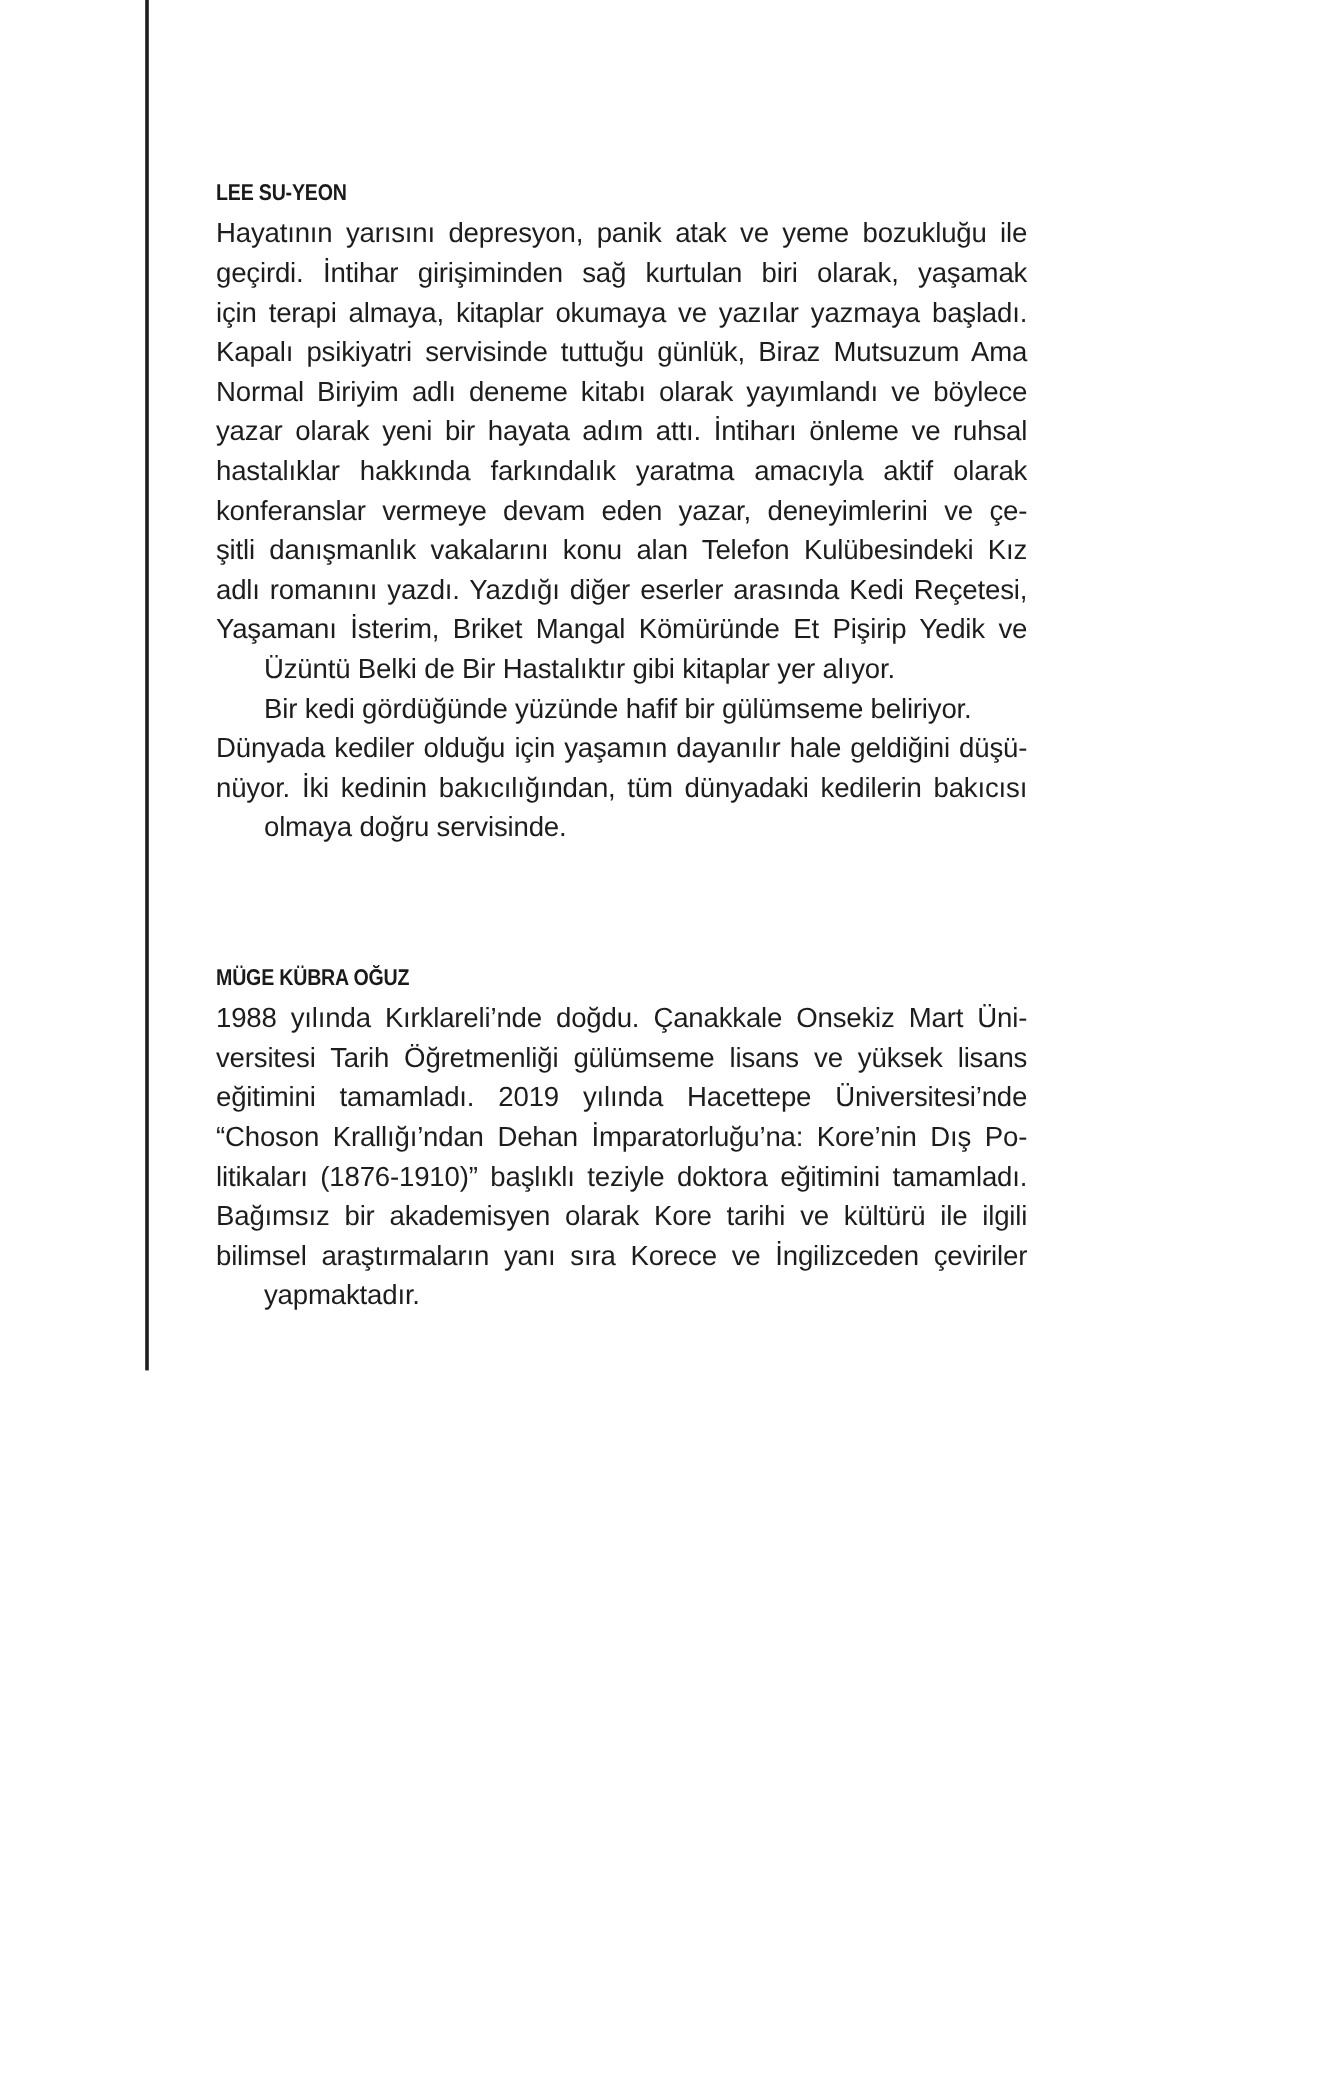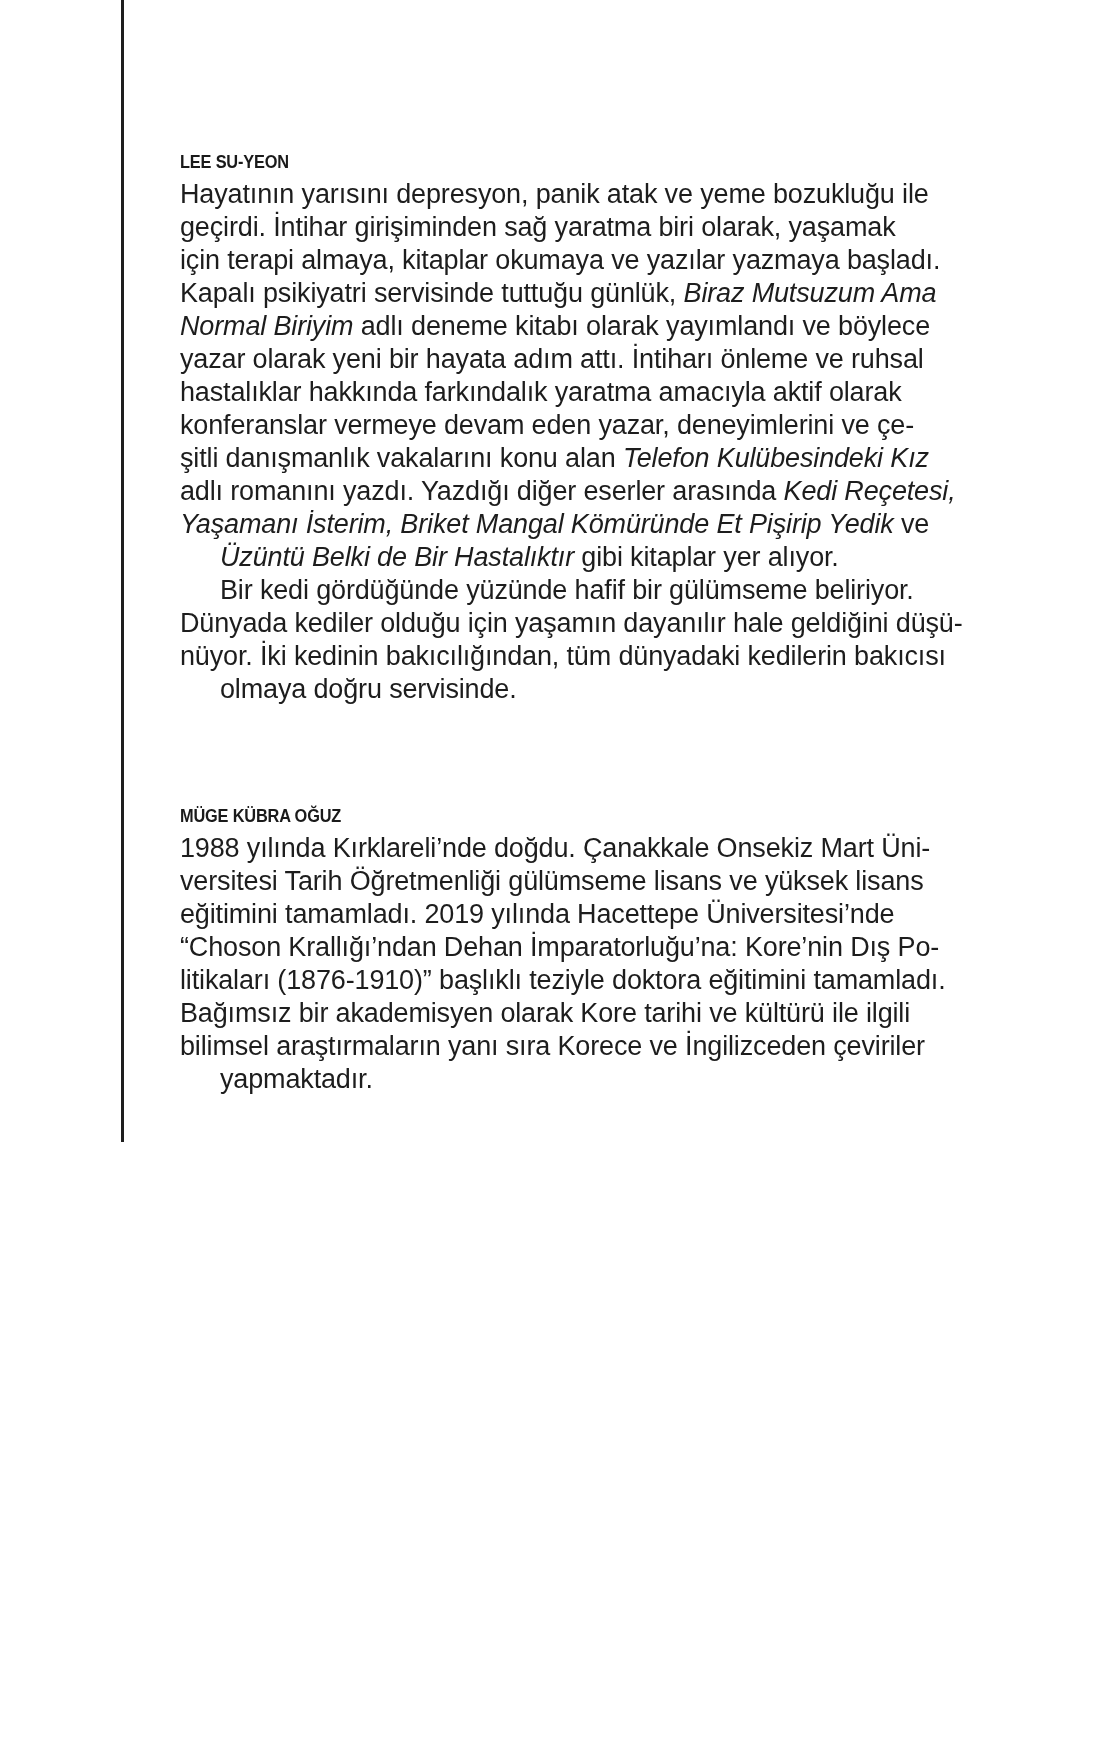--- a/index.html
+++ b/index.html
@@ -39,45 +39,44 @@
     transform-origin: left center;
     height: 28px;
     line-height: 28px;
     margin-bottom: 2px;
     color: #1a1a1a;
   }
   .line {
     display: block;
     height: 33px;
     line-height: 33px;
-    font-size: 27px;
+    font-size: 23px;
     white-space: nowrap;
     text-align: justify;
     text-align-last: justify;
     letter-spacing: -0.15px;
     color: #1d1d1d;
   }
   .line.last {
     text-align-last: left;
     margin-left: 40px;
   }
   .line .it {
-    font-style: italic;
   }
 </style>
 </head>
 <body>
 
 <div class="margin-rule"></div>
 
 <section class="bio bio-1">
   <div class="author-name">LEE SU-YEON</div>
   <div class="bio-text">
       <span class="line"><span>Hayatının yarısını depresyon, panik atak ve yeme bozukluğu ile</span></span>
-      <span class="line"><span>geçirdi. İntihar girişiminden sağ yaratma biri olarak, yaşamak</span></span>
+      <span class="line"><span>geçirdi. İntihar girişiminden sağ kurtulan biri olarak, yaşamak</span></span>
       <span class="line"><span>için terapi almaya, kitaplar okumaya ve yazılar yazmaya başladı.</span></span>
       <span class="line"><span>Kapalı psikiyatri servisinde tuttuğu günlük, </span><span class="it">Biraz Mutsuzum Ama</span></span>
       <span class="line"><span class="it">Normal Biriyim</span><span> adlı deneme kitabı olarak yayımlandı ve böylece</span></span>
       <span class="line"><span>yazar olarak yeni bir hayata adım attı. İntiharı önleme ve ruhsal</span></span>
       <span class="line"><span>hastalıklar hakkında farkındalık yaratma amacıyla aktif olarak</span></span>
       <span class="line"><span>konferanslar vermeye devam eden yazar, deneyimlerini ve çe-</span></span>
       <span class="line"><span>şitli danışmanlık vakalarını konu alan </span><span class="it">Telefon Kulübesindeki Kız</span></span>
       <span class="line"><span>adlı romanını yazdı. Yazdığı diğer eserler arasında </span><span class="it">Kedi Reçetesi,</span></span>
       <span class="line"><span class="it">Yaşamanı İsterim, Briket Mangal Kömüründe Et Pişirip Yedik</span><span> ve</span></span>
       <span class="line last"><span class="it">Üzüntü Belki de Bir Hastalıktır</span><span> gibi kitaplar yer alıyor.</span></span>

